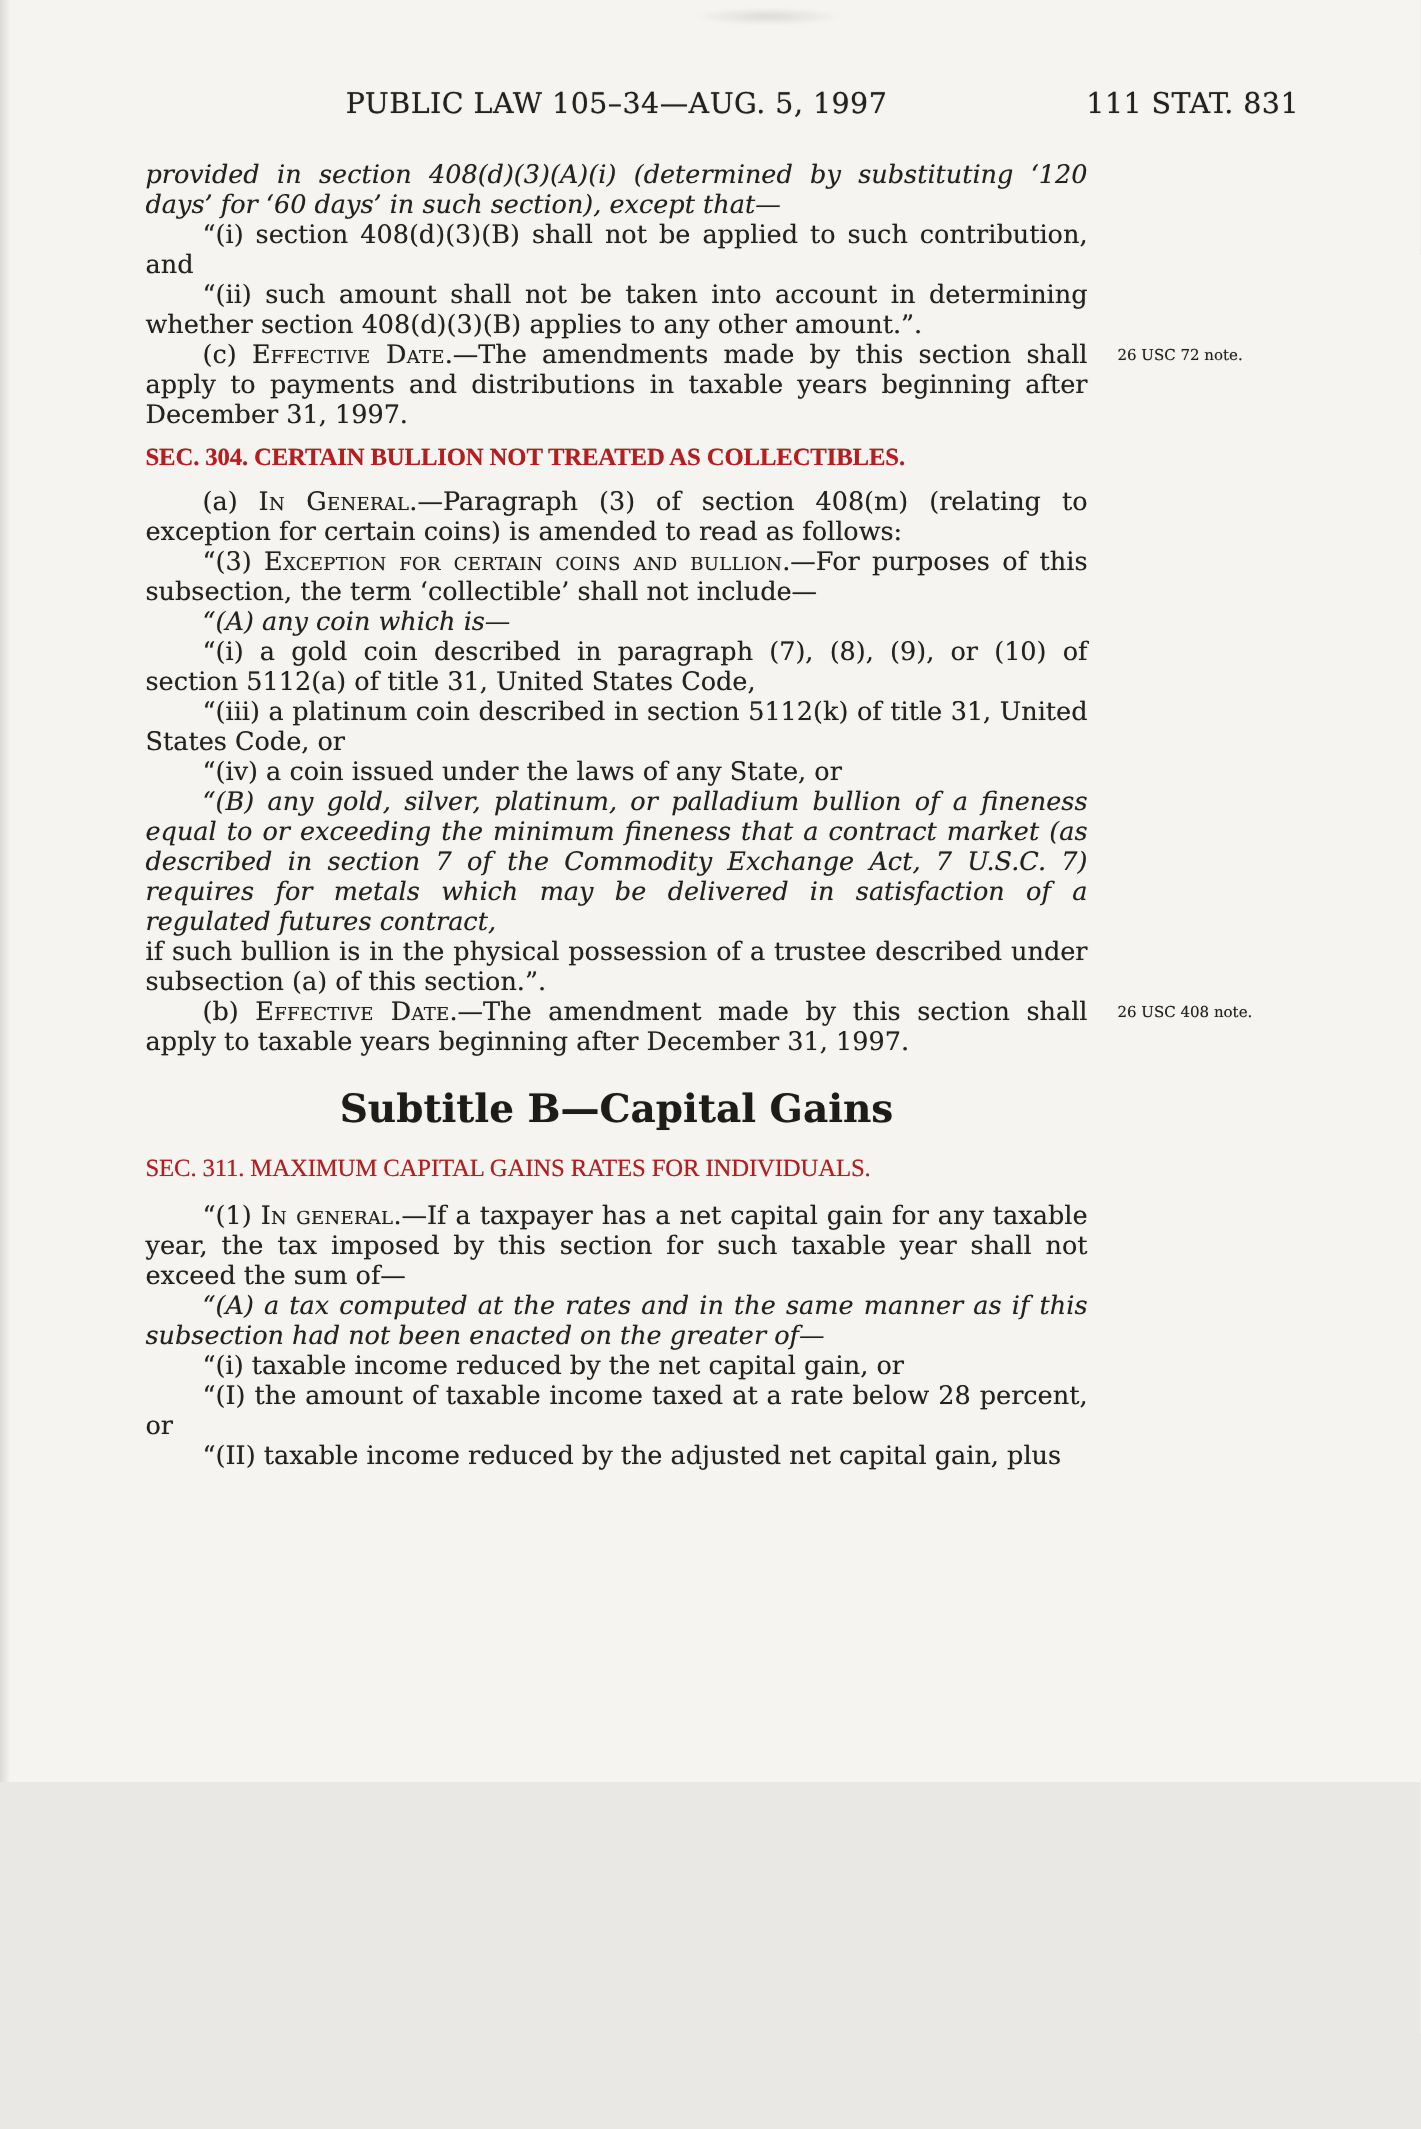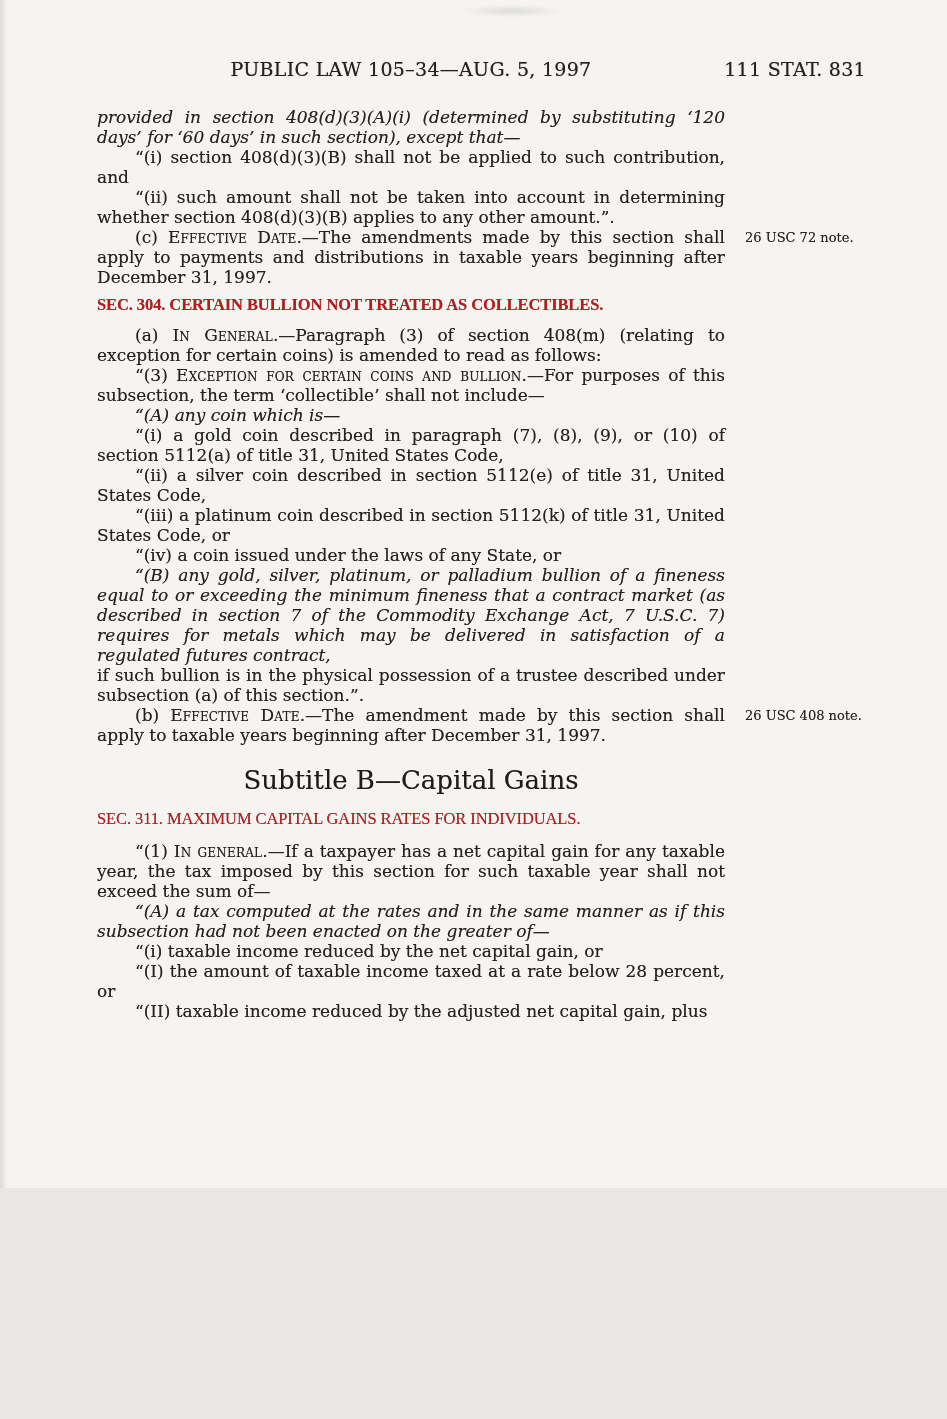--- a/index.html
+++ b/index.html
@@ -45,33 +45,33 @@
   .ml4{margin-left:158px;}
   .rel{position:relative;}
   .sc{font-variant:small-caps;letter-spacing:0.2px;}
   .h-sec{
     font-family:"Liberation Serif", serif;
     font-weight:700;font-size:16.5px;line-height:20px;
     letter-spacing:-0.1px;text-align:left !important;
     margin:8px 0 10px !important;text-indent:0;color:#b91c1c;
   }
   .h-subtitle{
-    font-weight:400;font-size:26px;line-height:34px;
+    font-weight:700;font-size:26px;line-height:34px;
     text-align:center !important;margin:18px 0 0 !important;
     color:#1d1c1a;text-indent:0;
   }
   .h-sec311{
     font-family:"Liberation Serif", serif;
     font-weight:400;font-size:16.5px;line-height:20px;
     letter-spacing:-0.1px;text-align:left !important;
     margin:12px 0 12px !important;text-indent:0;color:#b91c1c;
   }
   .margin-note{
     position:absolute;left:648px;top:3px;width:190px;
-    font-size:13px;line-height:16px;white-space:nowrap;
+    font-size:10px;line-height:16px;white-space:nowrap;
     text-indent:0;text-align:left;
   }
 </style>
 </head>
 <body>
 
 <div class="page">
   <div class="edge-shadow"></div>
   <div class="smudge"></div>
 
@@ -84,21 +84,20 @@
     <p class="ml3 ind"><span>“(i) section 408(d)(3)(B) shall not be applied to such contribution, and</span></p>
     <p class="ml3 ind"><span>“(ii) such amount shall not be taken into account in determining whether section 408(d)(3)(B) applies to any other amount.”.</span></p>
     <p class="ind rel"><span class="margin-note">26 USC 72 note.</span><span>(c) </span><span class="sc">Effective Date</span><span>.—The amendments made by this section shall apply to payments and distributions in taxable years beginning after December 31, 1997.</span></p>
 
     <p class="h-sec">SEC. 304. CERTAIN BULLION NOT TREATED AS COLLECTIBLES.</p>
 
     <p class="ind"><span>(a) </span><span class="sc">In General</span><span>.—Paragraph (3) of section 408(m) (relating to exception for certain coins) is amended to read as follows:</span></p>
     <p class="ml1 ind"><span>“(3) </span><span class="sc">Exception for certain coins and bullion</span><span>.—For purposes of this subsection, the term ‘collectible’ shall not include—</span></p>
     <p class="ml2 ind"><span>“(A) any coin which is—</span></p>
     <p class="ml3 ind"><span>“(i) a gold coin described in paragraph (7), (8), (9), or (10) of section 5112(a) of title 31, United States Code,</span></p>
-    <p class="ml3 ind"><span>“(ii) a silver coin described in section 5112(e) of title 31, United States Code,</span></p>
     <p class="ml3 ind"><span>“(iii) a platinum coin described in section 5112(k) of title 31, United States Code, or</span></p>
     <p class="ml3 ind"><span>“(iv) a coin issued under the laws of any State, or</span></p>
     <p class="ml2 ind"><span>“(B) any gold, silver, platinum, or palladium bullion of a fineness equal to or exceeding the minimum fineness that a contract market (as described in section 7 of the Commodity Exchange Act, 7 U.S.C. 7) requires for metals which may be delivered in satisfaction of a regulated futures contract,</span></p>
     <p class="ml1"><span>if such bullion is in the physical possession of a trustee described under subsection (a) of this section.”.</span></p>
     <p class="ind rel"><span class="margin-note">26 USC 408 note.</span><span>(b) </span><span class="sc">Effective Date</span><span>.—The amendment made by this section shall apply to taxable years beginning after December 31, 1997.</span></p>
 
     <p class="h-subtitle">Subtitle B—Capital Gains</p>
     <p class="h-sec311">SEC. 311. MAXIMUM CAPITAL GAINS RATES FOR INDIVIDUALS.</p>
 
     <p class="ml1 ind"><span>“(1) </span><span class="sc">In general</span><span>.—If a taxpayer has a net capital gain for any taxable year, the tax imposed by this section for such taxable year shall not exceed the sum of—</span></p>

